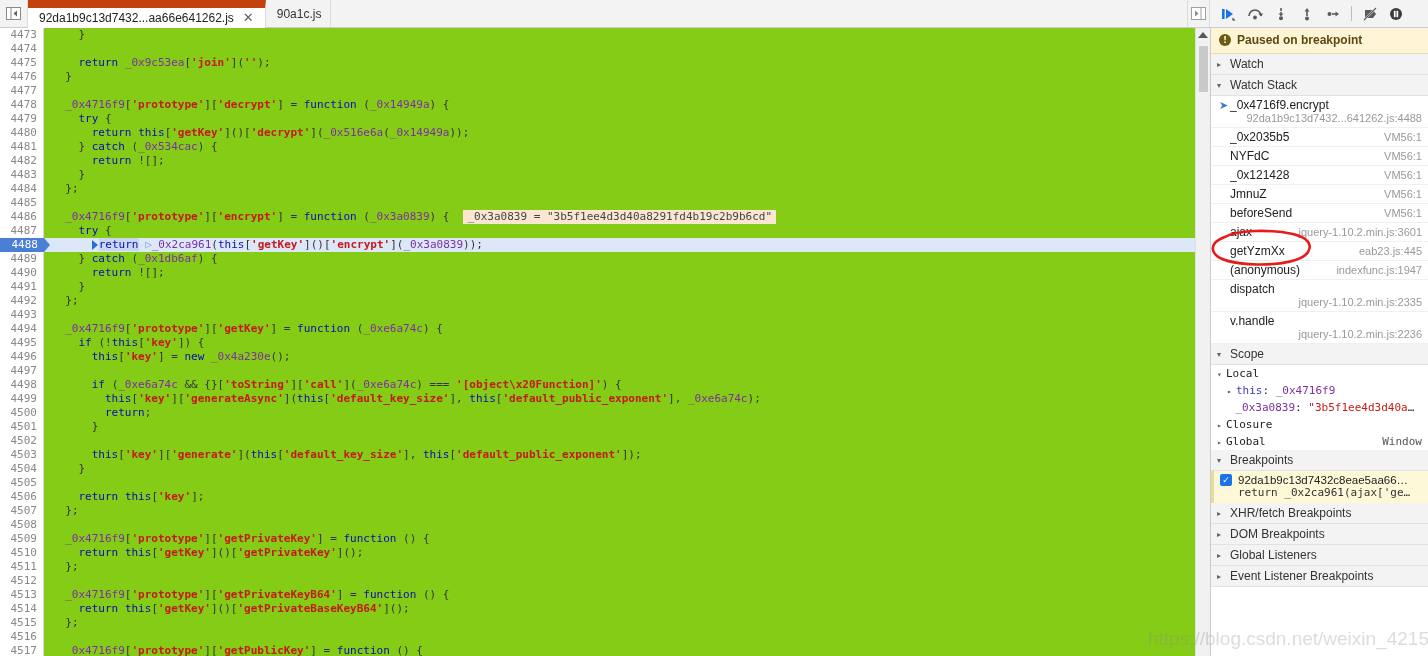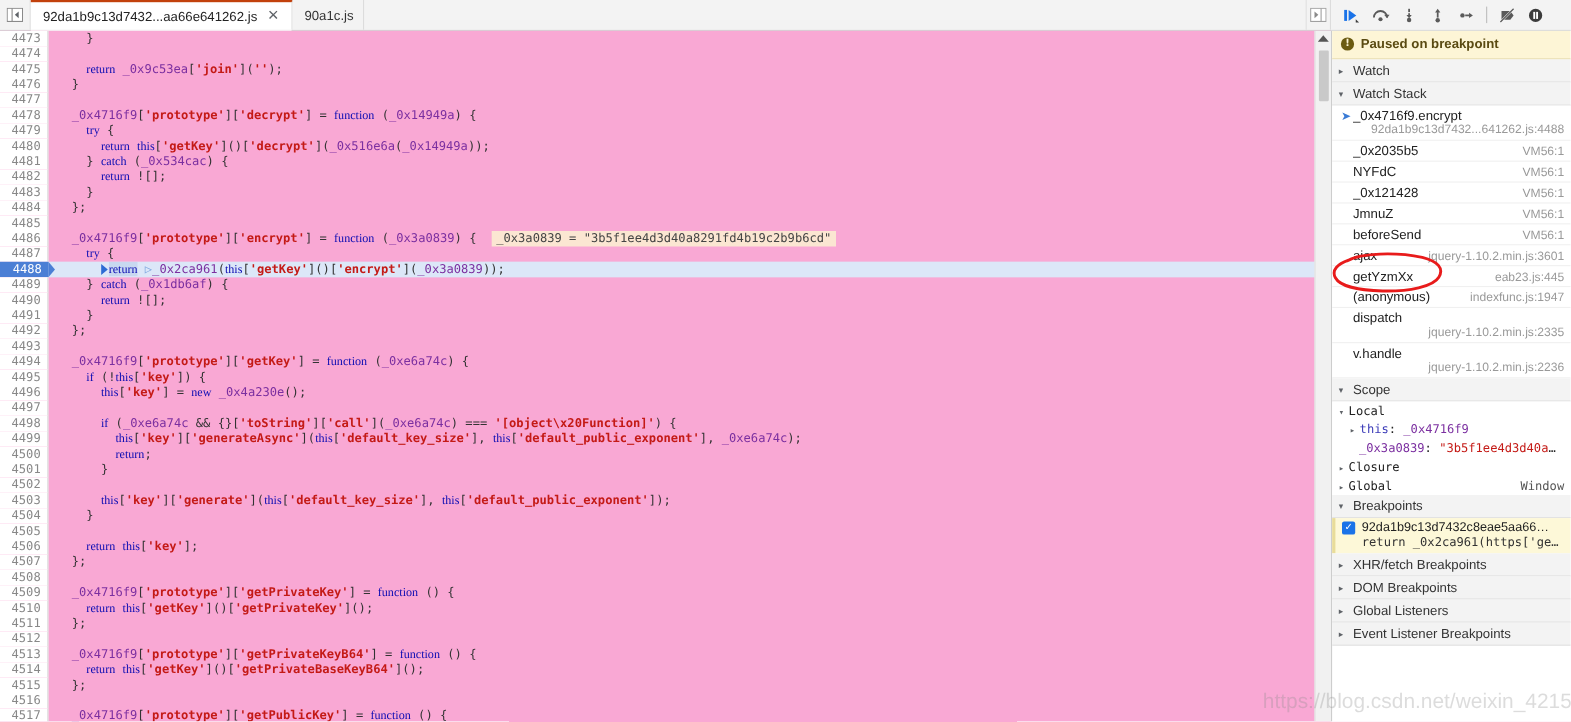--- a/index.html
+++ b/index.html
@@ -32,21 +32,21 @@
     font-size: 12px; color: #333;
     background: #f3f3f3;
     border-right: 1px solid #dcdcdc;
     position: relative;
     white-space: nowrap;
     cursor: default;
   }
   .tab.active {
     background: #ffffff;
     color: #222;
-    border-top: 2px solid #c2410c;
+    border-top: 8px solid #c2410c;
     padding-top: 0;
   }
   .tab.active::after {
     content: ""; position: absolute; left: 0; right: 0; bottom: -1px; height: 1px; background: #fff;
   }
   .tab-close {
     font-size: 13px; line-height: 1; color: #5f6368; padding: 1px 2px;
     font-family: "DejaVu Sans", sans-serif;
   }
   .tab-spacer { flex: 1 1 auto; background: #f3f3f3; border-right: 1px solid #dcdcdc; }
@@ -69,21 +69,21 @@
     cursor: default;
   }
   .dbg-sep { width: 1px; height: 15px; background: #bdbdbd; margin: 0 5px; }
 
   
   .body { flex: 1 1 auto; display: flex; min-height: 0; }
 
   
   .editor {
     flex: 1 1 auto; position: relative; overflow: hidden;
-    background: #f9a8d4;
+    background: #84cc16;
     font-family: "DejaVu Sans Mono", monospace;
     font-size: 11px;
     min-width: 0;
   }
   .code-area { position: relative; }
   .line {
     display: flex; align-items: stretch;
     height: 14px; line-height: 14px;
     white-space: pre;
     position: relative;
@@ -116,21 +116,21 @@
   .line.exec { background: #dce7f8; }
   .exec-hl { background: #c8d8f0; }
   .bp-marker {
     display: inline-block; width: 0; height: 0; vertical-align: middle;
     border-top: 5px solid transparent; border-bottom: 5px solid transparent;
     border-left: 6px solid #2d6bd4; margin-right: 1px;
   }
   .paren-mark { color: #7ea6e0; }
 
   
-  .k  { color: #0b0bb3; font-family: Liberation Serif, serif; }            
+  .k  { color: #0b0bb3; }            
   .s  { color: #c41a16; font-weight: bold; }            
   .p  { color: #7b2fa0; margin-top: 24px; }            
   .op { color: #333; }
 
   .inline-val {
     background: #fbe6d2; color: #444;
     padding: 17px 4px; margin-left: 14px;
     border-radius: 2px;
   }
 
@@ -496,21 +496,21 @@
       <div class="section-head">
         <span class="tri">▾</span>
         <span>Breakpoints</span>
       </div>
       <div class="sec-body" id="breakpoints-body">
           <div class="bp-item">
             <div class="bp-line1">
               <span class="bp-check">✓</span>
               <span class="bp-title">92da1b9c13d7432c8eae5aa66…</span>
             </div>
-            <div class="bp-code">return _0x2ca961(https['ge…</div>
+            <div class="bp-code">return _0x2ca961(ajax['ge…</div>
           </div>
         </div>
 
       <div id="collapsed-body">
           <div class="section-head">
             <span class="tri">▸</span>
             <span>XHR/fetch Breakpoints</span>
           </div>
           <div class="section-head">
             <span class="tri">▸</span>

